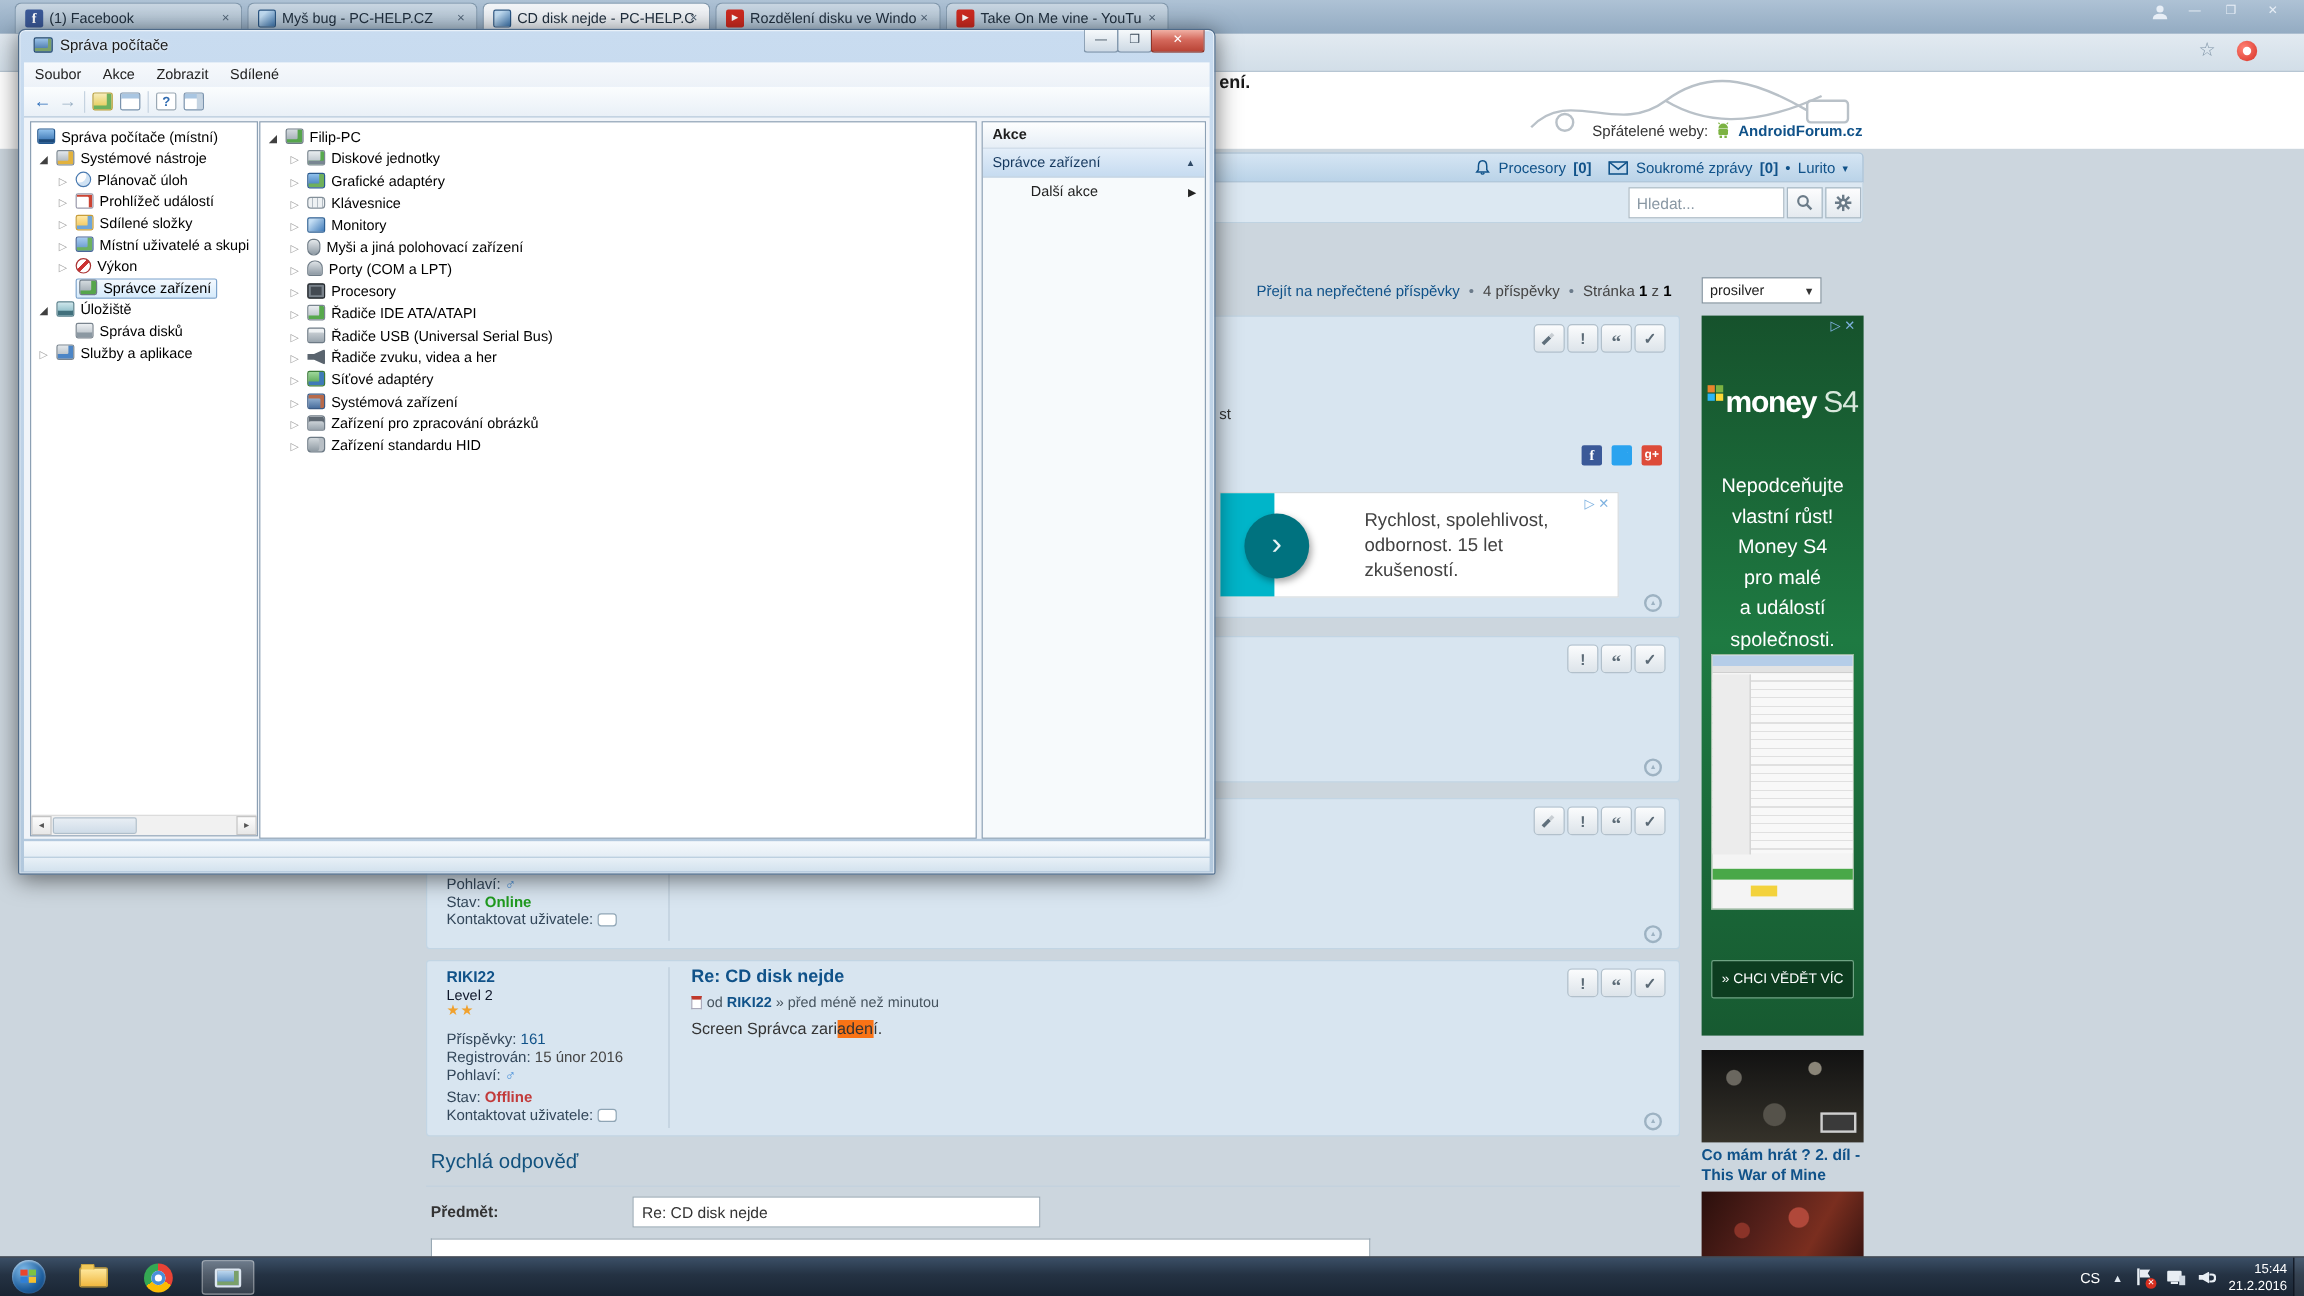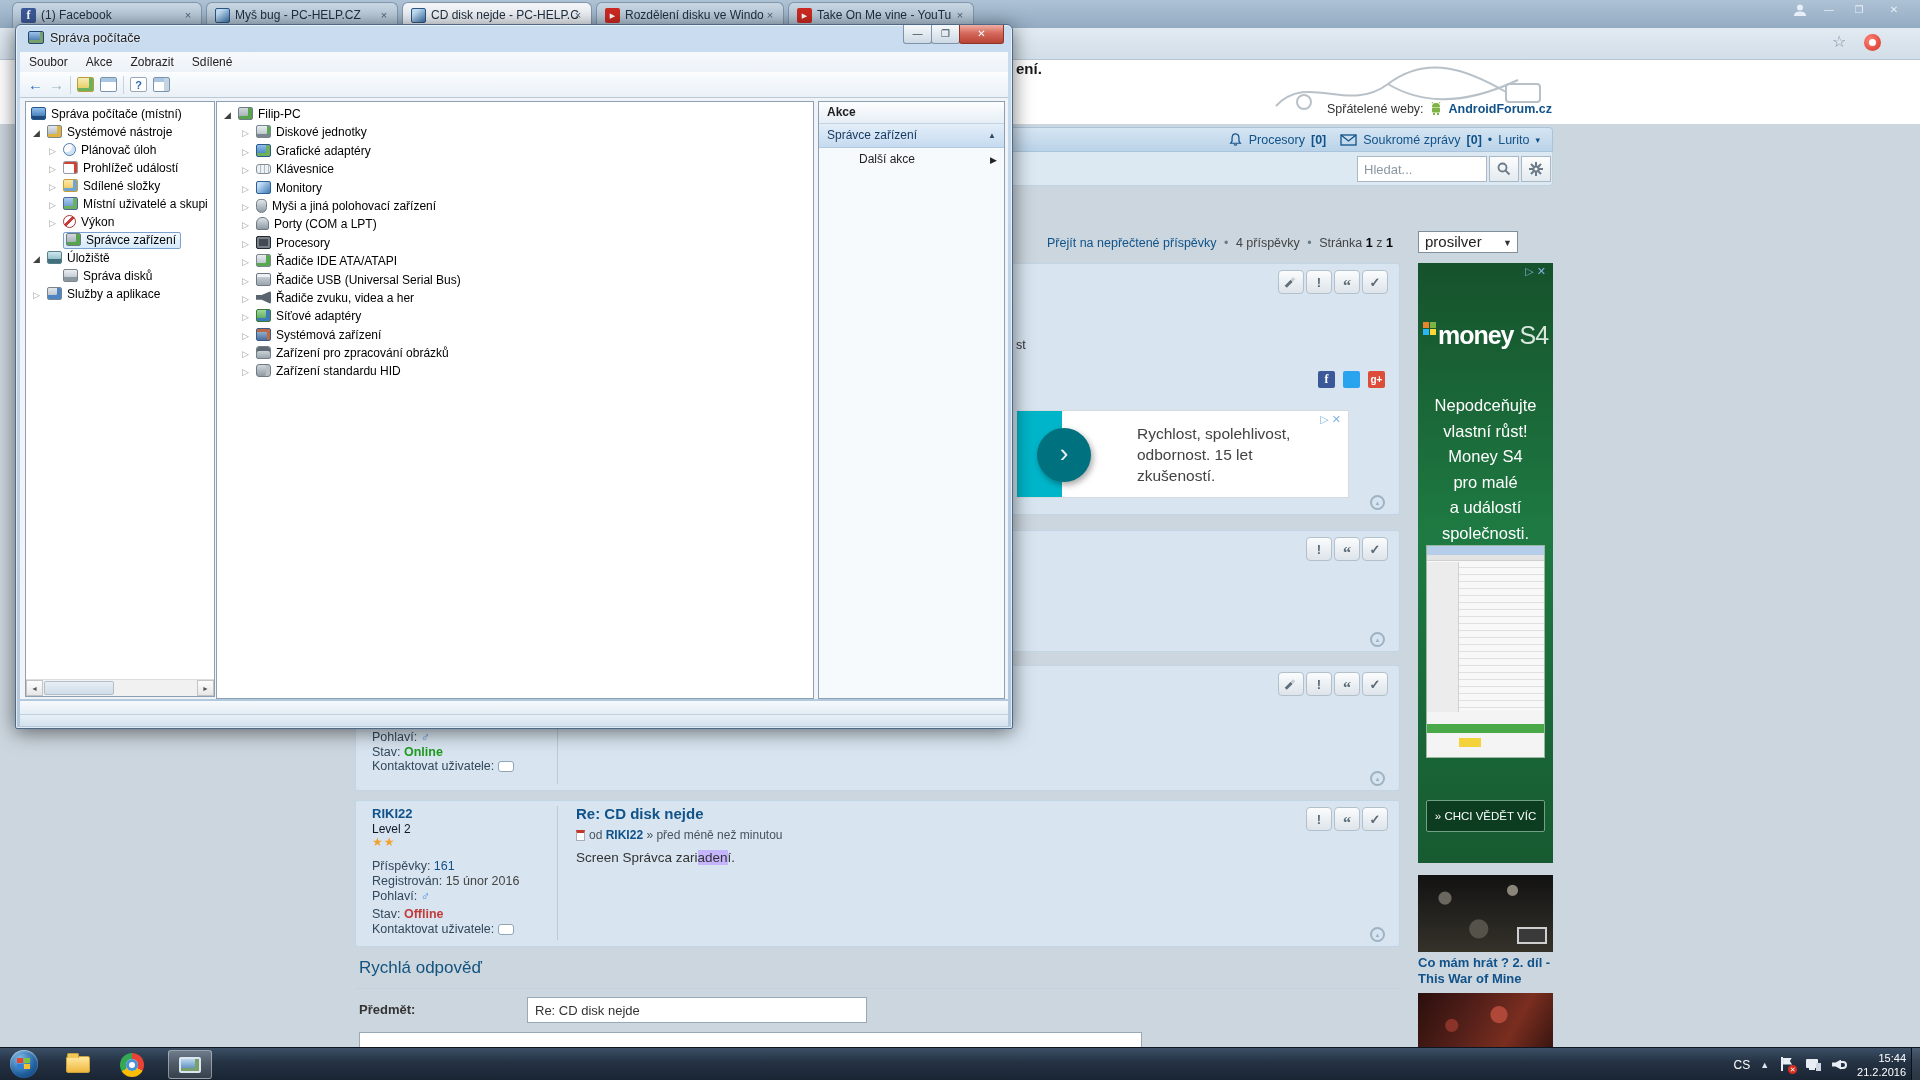--- a/index.html
+++ b/index.html
@@ -37,21 +37,21 @@
 #navbar .caret{font-size:9px}
 #searchband{position:absolute;left:346px;top:92px;width:1207px;height:34px;background:#dce8f2;border:1px solid #bfd3e2;border-top:none;border-radius:0 0 4px 4px}
 #search-input{position:absolute;left:1010px;top:4px;width:130px;height:26px;border:1px solid #a9b8c4;background:#fff;font-size:13px;color:#333;padding:0 6px;font-family:"Liberation Sans",sans-serif}
 #search-input::placeholder{color:#8a98a4}
 .sbtn{position:absolute;top:4px;width:30px;height:26px;background:linear-gradient(#fdfdfe,#e4eaef);border:1px solid #a9b8c4;display:flex;align-items:center;justify-content:center}
 #btn-search{left:1142px}#btn-gear{left:1174px}
 #jumprow{position:absolute;left:1047px;top:176px;font-size:12.5px;color:#444;white-space:nowrap}
 #jumprow .lnk{color:#105289}
 #jumprow .sep{color:#6b7b8a;margin:0 4px}
 #jumprow b{color:#000}
-#style-select{position:absolute;left:1418px;top:171px;width:100px;height:22px;background:#fff;border:1px solid #7f8f9c;font-size:15px;line-height:20px;color:#222;padding-left:6px}
+#style-select{position:absolute;left:1418px;top:171px;width:100px;height:22px;background:#fff;border:1px solid #7f8f9c;font-size:12px;line-height:20px;color:#222;padding-left:6px}
 #style-select::after{content:"▼";position:absolute;right:5px;top:1px;font-size:9px;color:#333}
 
 .post{position:absolute;left:355px;width:1045px;background:#d8e5f0;border:1px solid #c2d5e4;border-radius:3px}
 #post1{top:203px;height:252px}
 #post2{top:470px;height:122px}
 #post3{top:605px;height:126px}
 #post4{top:740px;height:147px}
 .btnrow{position:absolute;right:11px;top:6px;display:flex;gap:2px}
 .pbtn{width:26px;height:24px;border:1px solid #b2c0cb;border-radius:4px;background:linear-gradient(#fbfcfd,#dde4ea);color:#5b6a76;font-size:13px;font-weight:bold;display:flex;align-items:center;justify-content:center}
 .pbtn .q{font-family:"Liberation Serif",serif;font-size:16px;line-height:10px;margin-top:7px}
@@ -84,21 +84,21 @@
 #post4 .prow3{position:absolute;left:16px;top:88px}
 #post4 .prow4{position:absolute;left:16px;top:106px}
 #post4 .prow5{position:absolute;left:16px;top:121px}
 .pval{color:#105289}
 .pval2{color:#444}
 #post4 .ptitle{position:absolute;left:220px;top:4px;font-size:15px;font-weight:bold;color:#105289}
 #post4 .byline{position:absolute;left:220px;top:27px;font-size:12px;color:#46545f}
 #post4 .byline b{color:#105289}
 .pageico{display:inline-block;width:9px;height:11px;background:#fff;border:1px solid #aab;border-top:3px solid #c0392b;vertical-align:-2px;margin-right:4px}
 #post4 .pbody{position:absolute;left:220px;top:49px;font-size:13.5px;color:#333}
-.selmark{background:#c4b5fd}
+.selmark{background:#f97316}
 #qr-heading{position:absolute;left:359px;top:898px;font-size:17px;color:#12527e}
 #qr-rule{position:absolute;left:355px;top:928px;width:1045px;border-top:1px solid #c3d2de}
 #qr-subjlabel{position:absolute;left:359px;top:942px;font-size:13px;font-weight:bold;color:#333}
 #qr-subject{position:absolute;left:527px;top:937px;width:340px;height:26px;border:1px solid #98a8b4;background:#fff;font-size:13px;color:#333;padding:0 7px;font-family:"Liberation Sans",sans-serif}
 #qr-textarea{position:absolute;left:359px;top:972px;width:783px;height:15px;background:#fff;border:1px solid #98a8b4;border-bottom:none}
 
 
 #ad-money{position:absolute;left:1418px;top:203px;width:135px;height:600px;background:linear-gradient(180deg,#16522c,#1e7a42 45%,#175a31)}
 #ad-money .m-logo{position:absolute;left:0;top:58px;width:135px;text-align:center;color:#fff;font-size:25px;font-weight:bold;letter-spacing:-1px}
 #ad-money .m-logo .sfx{font-weight:normal;color:#d8e8dc}

